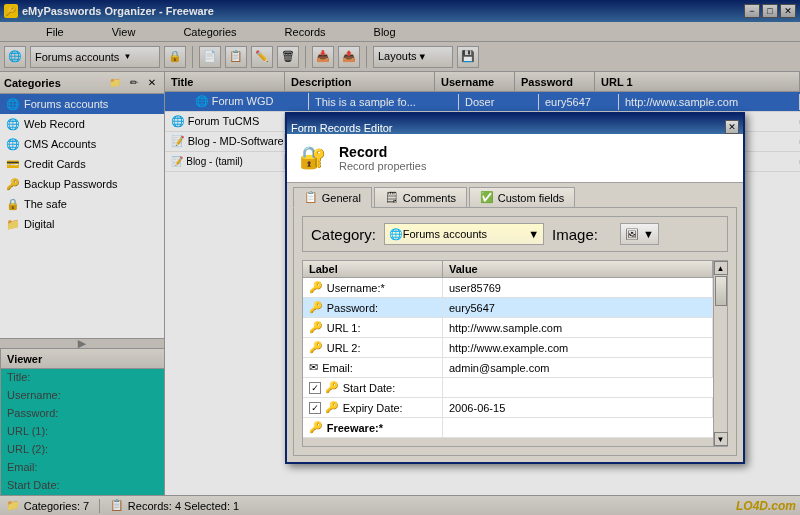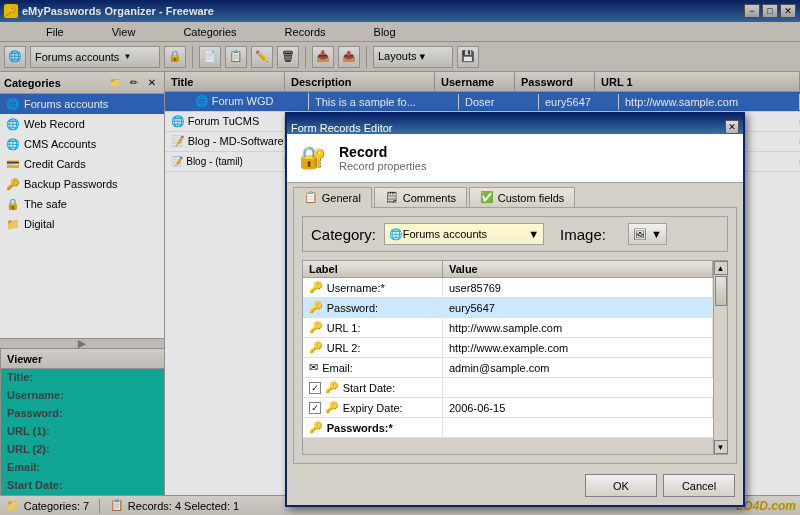--- a/index.html
+++ b/index.html
@@ -127,21 +127,21 @@
       background: linear-gradient(to bottom, #e8e4dc, #d4d0c8);
       border-bottom: 1px solid #a0a0a0;
       padding: 2px 6px;
       font-size: 11px;
       font-weight: bold;
       height: 20px;
       display: flex;
       align-items: center;
     }
     .viewer-field { display: flex; padding: 2px 6px; font-size: 11px; min-height: 18px; }
-    .viewer-label { color: #444; min-width: 70px; font-weight: bold; }
+    .viewer-label { color: #444; min-width: 70px; font-weight: normal; }
     .viewer-value { color: #000; }
 
     
     .status-bar {
       background: linear-gradient(to bottom, #e8e4dc, #d4d0c8);
       border-top: 1px solid #a0a0a0;
       height: 20px;
       display: flex;
       align-items: center;
       padding: 0 6px;
@@ -257,21 +257,21 @@
       padding: 0 4px;
       font-size: 11px;
       display: flex; align-items: center; gap: 4px;
       cursor: pointer;
     }
     
     
     .records-table {
       border: 1px solid #a0a0a0;
       background: white;
-      margin-bottom: 16px;
+      margin-bottom: 8px;
     }
     .records-header {
       display: flex;
       background: linear-gradient(to bottom, #e8e4dc, #c8c4bc);
       border-bottom: 1px solid #a0a0a0;
     }
     .records-col { padding: 2px 6px; font-size: 11px; font-weight: bold; border-right: 1px solid #a0a0a0; }
     .records-row { display: flex; border-bottom: 1px solid #e0e0e0; font-size: 11px; min-height: 20px; }
     .records-row.highlight { background: #cce8ff; }
     .records-cell { padding: 2px 6px; border-right: 1px solid #e0e0e0; display: flex; align-items: center; gap: 4px; }
@@ -526,21 +526,21 @@
     <div class="dialog-content">
 
       <div class="visual-group">
         <div class="visual-row">
           <span class="visual-label">Category:</span>
           <div class="category-select">
             <span>🌐</span>
             <span style="flex:1;">Forums accounts</span>
             <span>▼</span>
           </div>
-          <span class="visual-label" style="margin-left:8px;">Image:</span>
+          <span class="visual-label" style="">Image:</span>
           <div class="image-select">
             <span>🖼</span>
             <span>▼</span>
           </div>
         </div>
       </div>
 
       <div style="display:flex; gap:0; border:1px solid #a0a0a0;">
         <div class="records-table" style="flex:1; border:none;">
           <div class="records-header">
@@ -601,32 +601,28 @@
               <div class="cb">✓</div>
               <span class="key-icon">🔑</span>
               Expiry Date:
             </div>
             <div class="records-cell" style="flex:1;">2006-06-15</div>
           </div>
 
           <div class="records-row">
             <div class="records-cell" style="width:140px;">
               <span class="key-icon">🔑</span>
-              <strong>Passwords:*</strong>
+              <strong>Freeware:*</strong>
             </div>
           </div>
         </div>
 
         <div class="scrollbar-v">
           <div class="scroll-btn">▲</div>
           <div class="scroll-thumb"></div>
           <div style="flex:1;"></div>
           <div class="scroll-btn">▼</div>
         </div>
       </div>
     </div>
 
-    <div class="dialog-buttons">
-      <button class="dialog-btn">OK</button>
-      <button class="dialog-btn">Cancel</button>
-    </div>
   </div>
 </div>
 
 </body></html>

